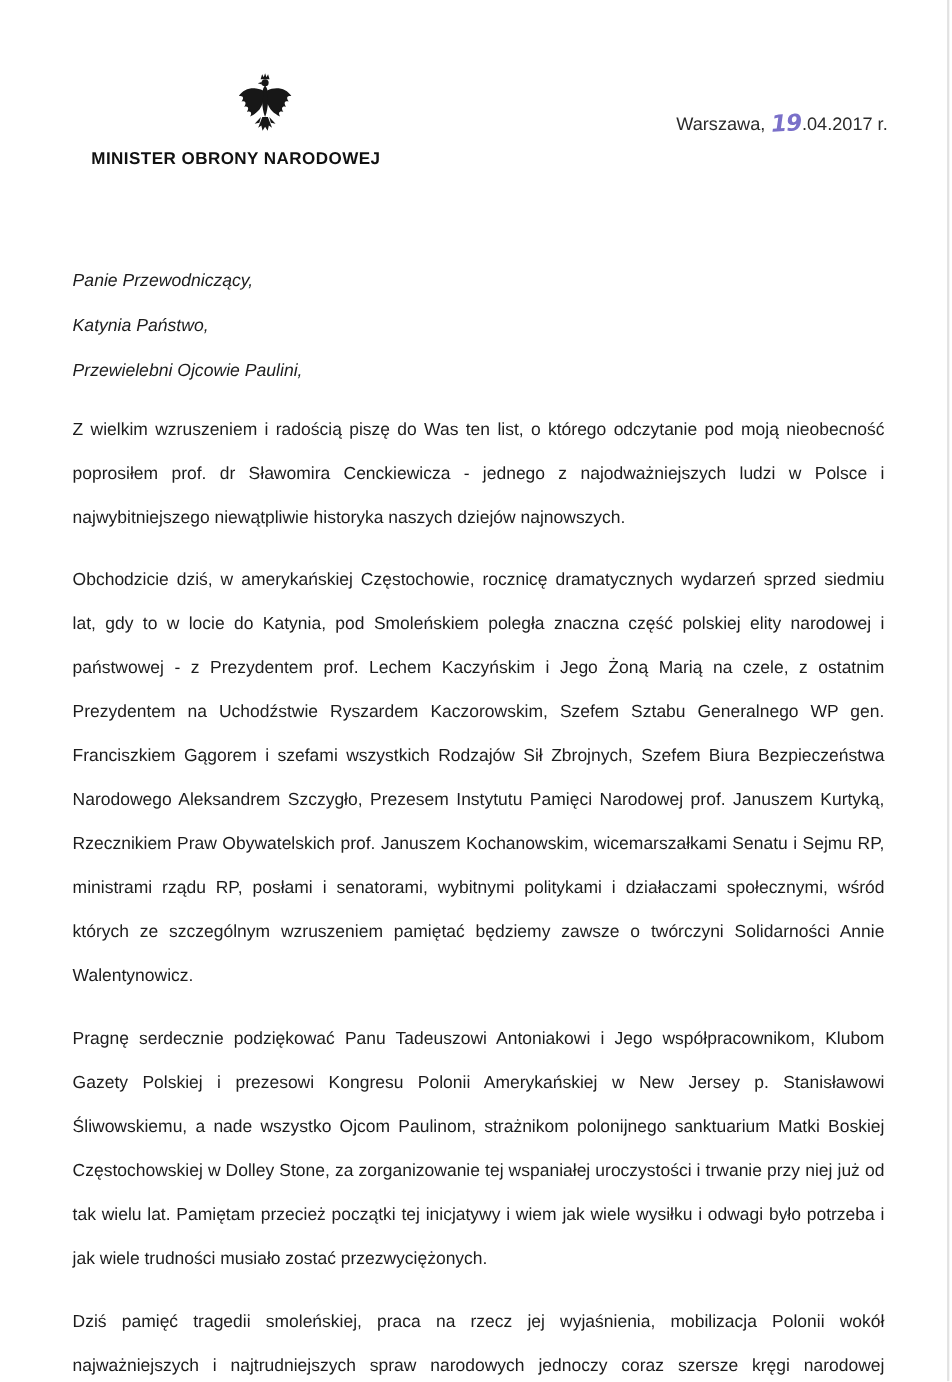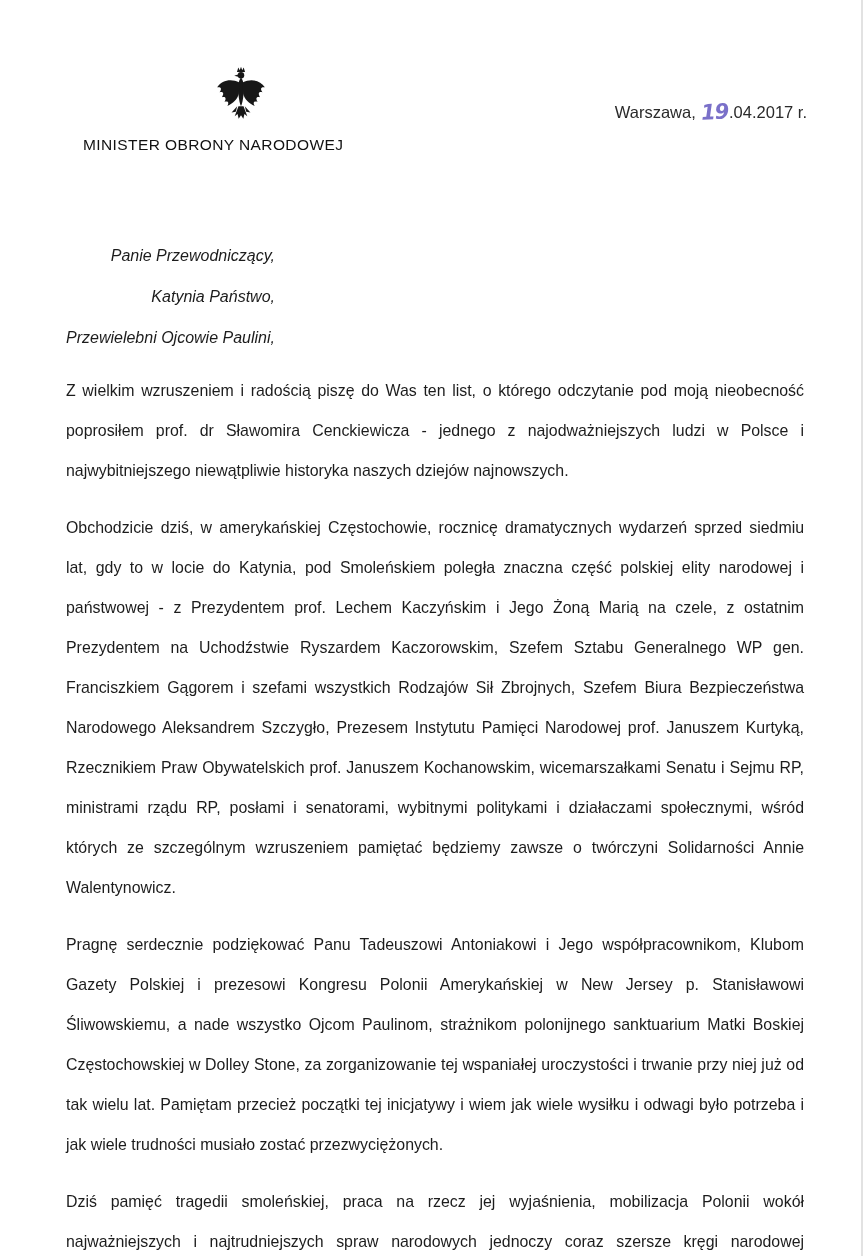--- a/index.html
+++ b/index.html
@@ -49,36 +49,35 @@
     color: #7a70c9;
     transform: rotate(-3deg) translateY(1px);
     margin: 0 1px 0 5px;
     letter-spacing: -1px;
   }
   .sender-title {
     position: absolute;
     left: 83px;
     top: 136px;
     font-size: 15.5px;
-    font-weight: 400;
+    font-weight: 700;
     letter-spacing: 0.4px;
     color: #111111;
   }
   .salutations {
     position: absolute;
     left: 66px;
     top: 247px;
     font-size: 16px;
     font-style: italic;
     color: #1c1c1c;
   }
   .salutations .sal-line {
     line-height: 17px;
     margin-bottom: 24px;
-    text-align: right;
   }
   .body-text {
     position: absolute;
     left: 66px;
     top: 371px;
     width: 738px;
     font-size: 15.9px;
     line-height: 40px;
     text-align: justify;
     color: #1c1c1c;

